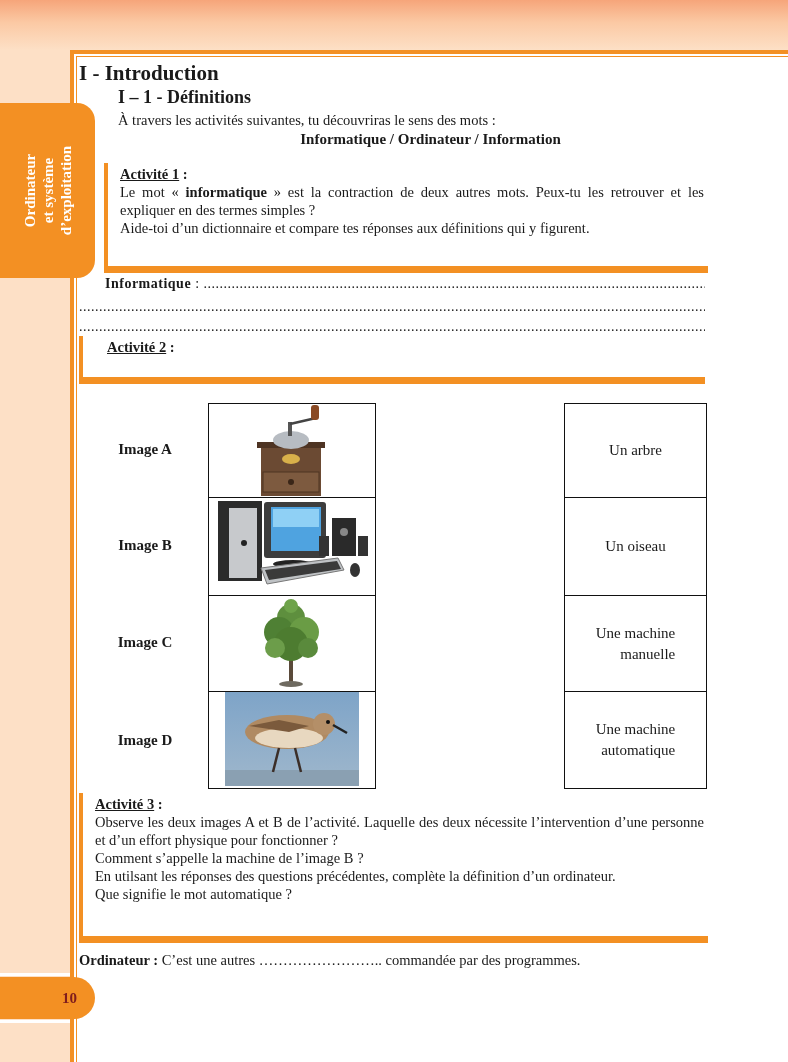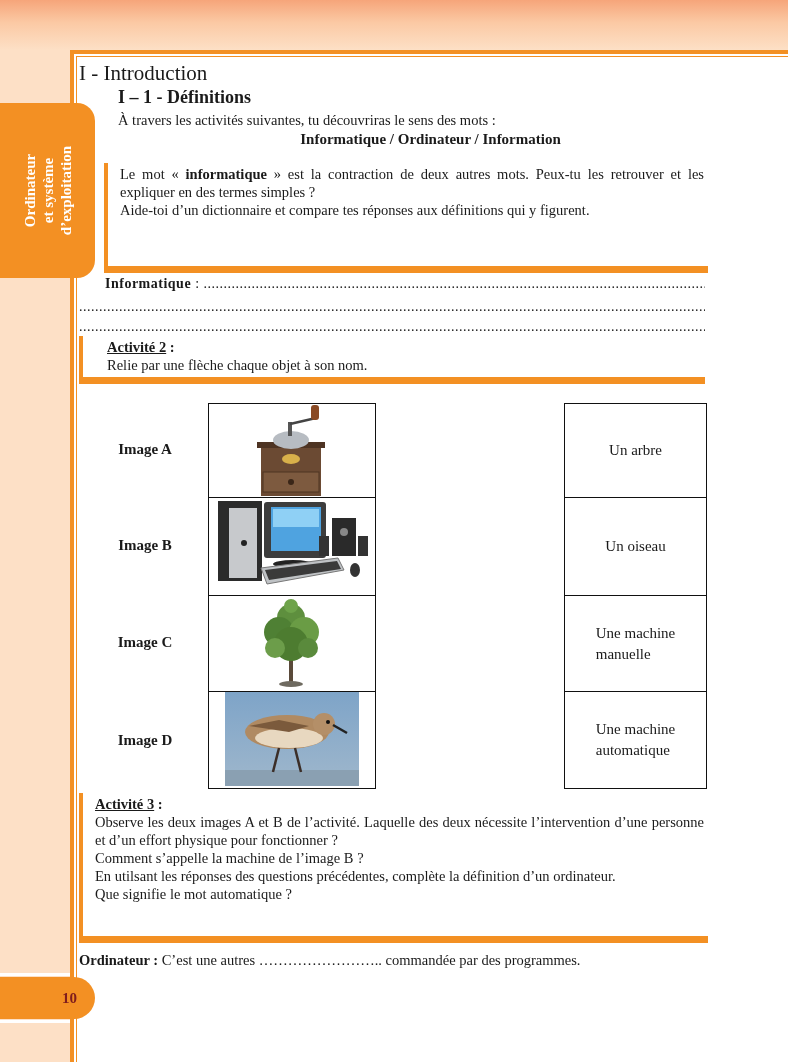--- a/index.html
+++ b/index.html
@@ -36,21 +36,21 @@
     position:absolute; left:0; top:977px; width:95px; height:42px;
     background:#f39023; border-radius:0 21px 21px 0;
     color:#7f1d1d; font-size:15px; font-weight:bold;
     display:flex; align-items:center; justify-content:flex-end; padding-right:18px; box-sizing:border-box;
     font-family:"Liberation Serif",serif;
   }
   .page-tab-gap-top { position:absolute; left:0; top:973px; width:70px; height:3px; background:#fff; }
   .page-tab-gap-bot { position:absolute; left:0; top:1020px; width:70px; height:3px; background:#fff; }
 
   .t { position:absolute; white-space:nowrap; font-family:"Liberation Serif",serif; }
-  .h1 { left:79px; top:61px; font-size:21px; font-weight:normal; }
+  .h1 { left:79px; top:61px; font-size:21px; font-weight:bold; }
   .h2 { left:118px; top:87px; font-size:18px; font-weight:bold; }
   .intro { left:118px; top:112px; font-size:14.5px; }
   .keywords { left:0; width:788px; text-align:center; top:131px; font-size:15px; font-weight:bold; padding-left:73px; box-sizing:border-box; }
 
   .activity {
     position:absolute; box-sizing:border-box;
     border-left:4px solid #f39023; border-bottom:7px solid #f39023;
     padding:2px 0 3px 12px; font-family:"Liberation Serif",serif; font-size:14.5px; line-height:18px;
   }
   .activity .title { font-weight:bold; }
@@ -64,21 +64,21 @@
   .dl1 { left:105px; top:276px; width:600px; }
   .dl2 { left:79px; top:299px; width:626px; }
   .dl3 { left:79px; top:319px; width:626px; }
 
   .img-label { position:absolute; left:100px; width:90px; text-align:center; font-size:15px; font-weight:bold; font-family:"Liberation Serif",serif; }
 
   .img-table { position:absolute; left:208px; top:403px; width:168px; border:1.5px solid #111; box-sizing:border-box; }
   .img-cell { height:96px; border-bottom:1.5px solid #111; box-sizing:border-box; position:relative; overflow:hidden; background:#fff; }
   .img-cell:last-child { border-bottom:none; }
   .name-table { position:absolute; left:564px; top:403px; width:143px; border:1.5px solid #111; box-sizing:border-box; }
-  .name-cell { height:96px; border-bottom:1.5px solid #111; box-sizing:border-box; display:flex; align-items:center; justify-content:center; text-align:left; font-size:15px; line-height:21px; font-family:"Liberation Serif",serif; white-space:pre-line; }
+  .name-cell { height:96px; border-bottom:1.5px solid #111; box-sizing:border-box; display:flex; align-items:center; justify-content:center; text-align:right; font-size:15px; line-height:21px; font-family:"Liberation Serif",serif; white-space:pre-line; }
   .name-cell:last-child { border-bottom:none; }
 
   .def { left:79px; top:952px; font-size:14.5px; }
   .def b { font-weight:bold; }
   svg { display:block; }
 </style>
 </head>
 <body>
 
 <div class="top-band"></div>
@@ -99,31 +99,31 @@
 <div class="page-tab-gap-top"></div>
 <div class="page-tab">10</div>
 <div class="page-tab-gap-bot"></div>
 
 <div class="t h1">I - Introduction</div>
 <div class="t h2">I – 1 - Définitions</div>
 <div class="t intro">À travers les activités suivantes, tu découvriras le sens des mots :</div>
 <div class="t keywords">Informatique  / Ordinateur  / Information</div>
 
 <div class="activity act1">
+  <div class="title"><u>Activité 1</u><span> :</span></div>
   <p><span>Le mot « </span><b>informatique</b><span> » est la contraction de deux autres mots. Peux-tu les retrouver et les expliquer en des termes simples ?</span></p>
   <p>Aide-toi d’un dictionnaire et compare tes réponses aux définitions qui y figurent.</p>
 </div>
 
 <div class="dots-line dl1"><b>Informatique</b><span> : </span><span>..........................................................................................................................................................................</span></div>
 <div class="dots-line dl2">.......................................................................................................................................................................................</div>
 <div class="dots-line dl3">.......................................................................................................................................................................................</div>
 
 <div class="activity act2">
   <div class="title"><u>Activité 2</u><span> :</span></div>
-  <p>Relie par une flèche chaque objet à son nom.</p>
 </div>
 
 <div class="img-label" style="top:441px">Image A</div>
 <div class="img-label" style="top:537px">Image B</div>
 <div class="img-label" style="top:634px">Image C</div>
 <div class="img-label" style="top:732px">Image D</div>
 
 <div class="img-table">
   <div class="img-cell" style="height:94px">
     <svg width="165" height="92" viewBox="0 0 165 92">

